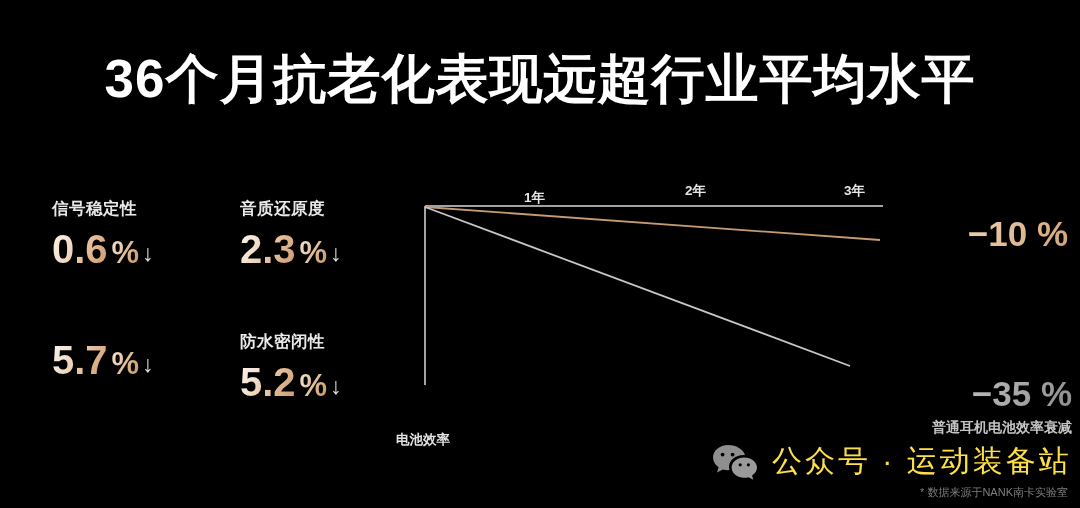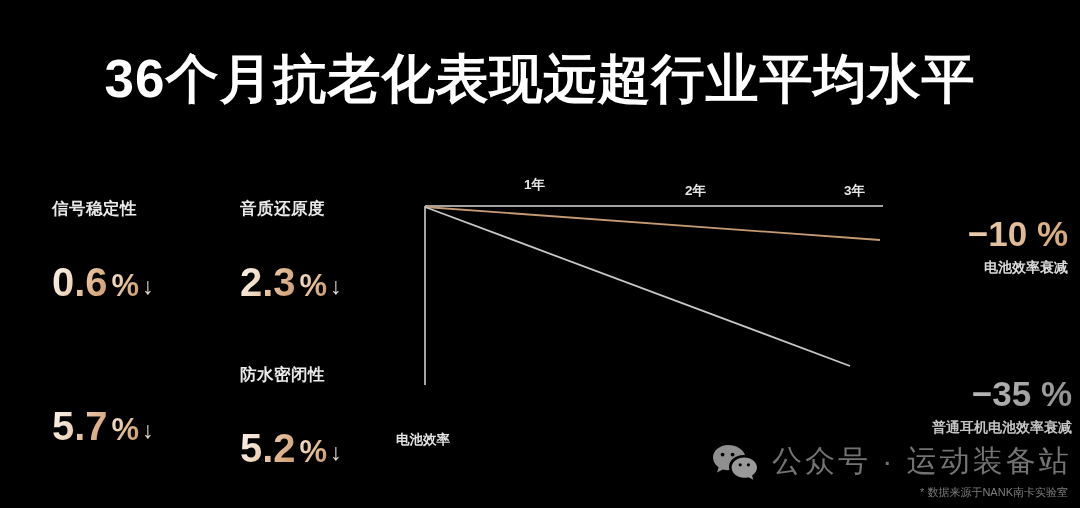--- a/index.html
+++ b/index.html
@@ -63,21 +63,20 @@
     white-space: nowrap;
   }
   .metric-number {
     font-size: 40px;
     font-weight: bold;
     letter-spacing: 0px;
     background: linear-gradient(115deg, #fdf6ef 0%, #f3e2d0 28%, #e3bb95 62%, #c99468 100%);
     -webkit-background-clip: text;
     background-clip: text;
     color: transparent;
-    margin-top: 33px;
     -webkit-text-fill-color: transparent;
   }
   .metric-pct {
     font-size: 31px;
     font-weight: bold;
     margin-left: 4px;
     background: linear-gradient(115deg, #f6e6d6 0%, #e0b98f 55%, #c08f62 100%);
     -webkit-background-clip: text;
     background-clip: text;
     color: transparent;
@@ -105,21 +104,21 @@
     left: 0;
     top: 0;
   }
   .tick-label {
     position: absolute;
     color: #e6e6e6;
     font-size: 13.5px;
     font-weight: bold;
     white-space: nowrap;
   }
-  #tick-year-1 { left: 144px; top: 6px; }
+  #tick-year-1 { left: 144px; top: 19px; }
   #tick-year-2 { left: 305px; top: 12px; }
   #tick-year-3 { left: 464px; top: 12px; }
   #y-axis-label {
     position: absolute;
     left: 16px;
     top: 228px;
     color: #e2e2e2;
     font-size: 13.5px;
     font-weight: bold;
     white-space: nowrap;
@@ -173,21 +172,21 @@
     left: 712px;
     top: 441px;
     display: flex;
     align-items: center;
   }
   #wechat-icon {
     margin-right: 14px;
     display: block;
   }
   #watermark-text {
-    color: #737373;
+    color: #fde047;
     font-size: 30px;
     font-weight: normal;
     letter-spacing: 3px;
     white-space: nowrap;
   }
   #source-note {
     position: absolute;
     right: 12px;
     top: 485px;
     color: #7d7d7d;
@@ -259,21 +258,20 @@
 
   <div class="tick-label" id="tick-year-1">1年</div>
   <div class="tick-label" id="tick-year-2">2年</div>
   <div class="tick-label" id="tick-year-3">3年</div>
 
   <div id="y-axis-label">电池效率</div>
 </div>
 
 <div class="annotation" id="annotation-nank">
   <div class="annotation-value gold">−10 %</div>
-  <div class="annotation-caption">电池效率衰减</div>
 </div>
 
 <div class="annotation" id="annotation-ordinary">
   <div class="annotation-value silver">−35 %</div>
   <div class="annotation-caption dim">普通耳机电池效率衰减</div>
 </div>
 
 <div id="watermark">
   <svg id="wechat-icon" width="46" height="38" viewBox="0 0 46 38">
 

